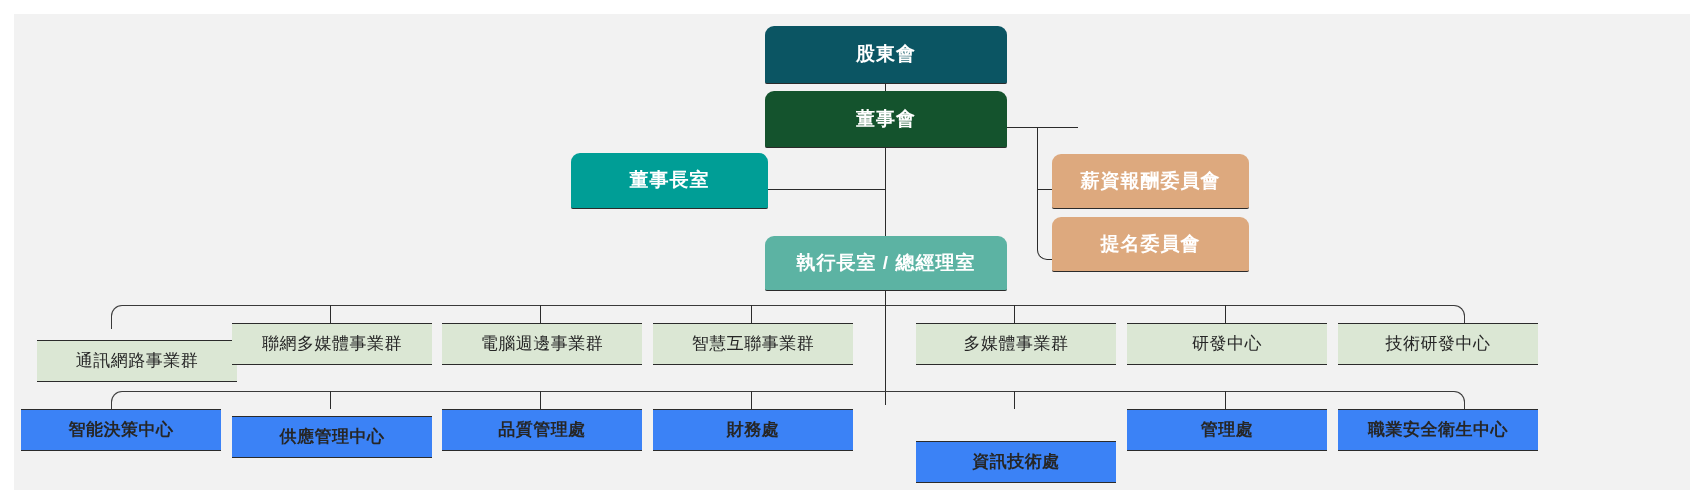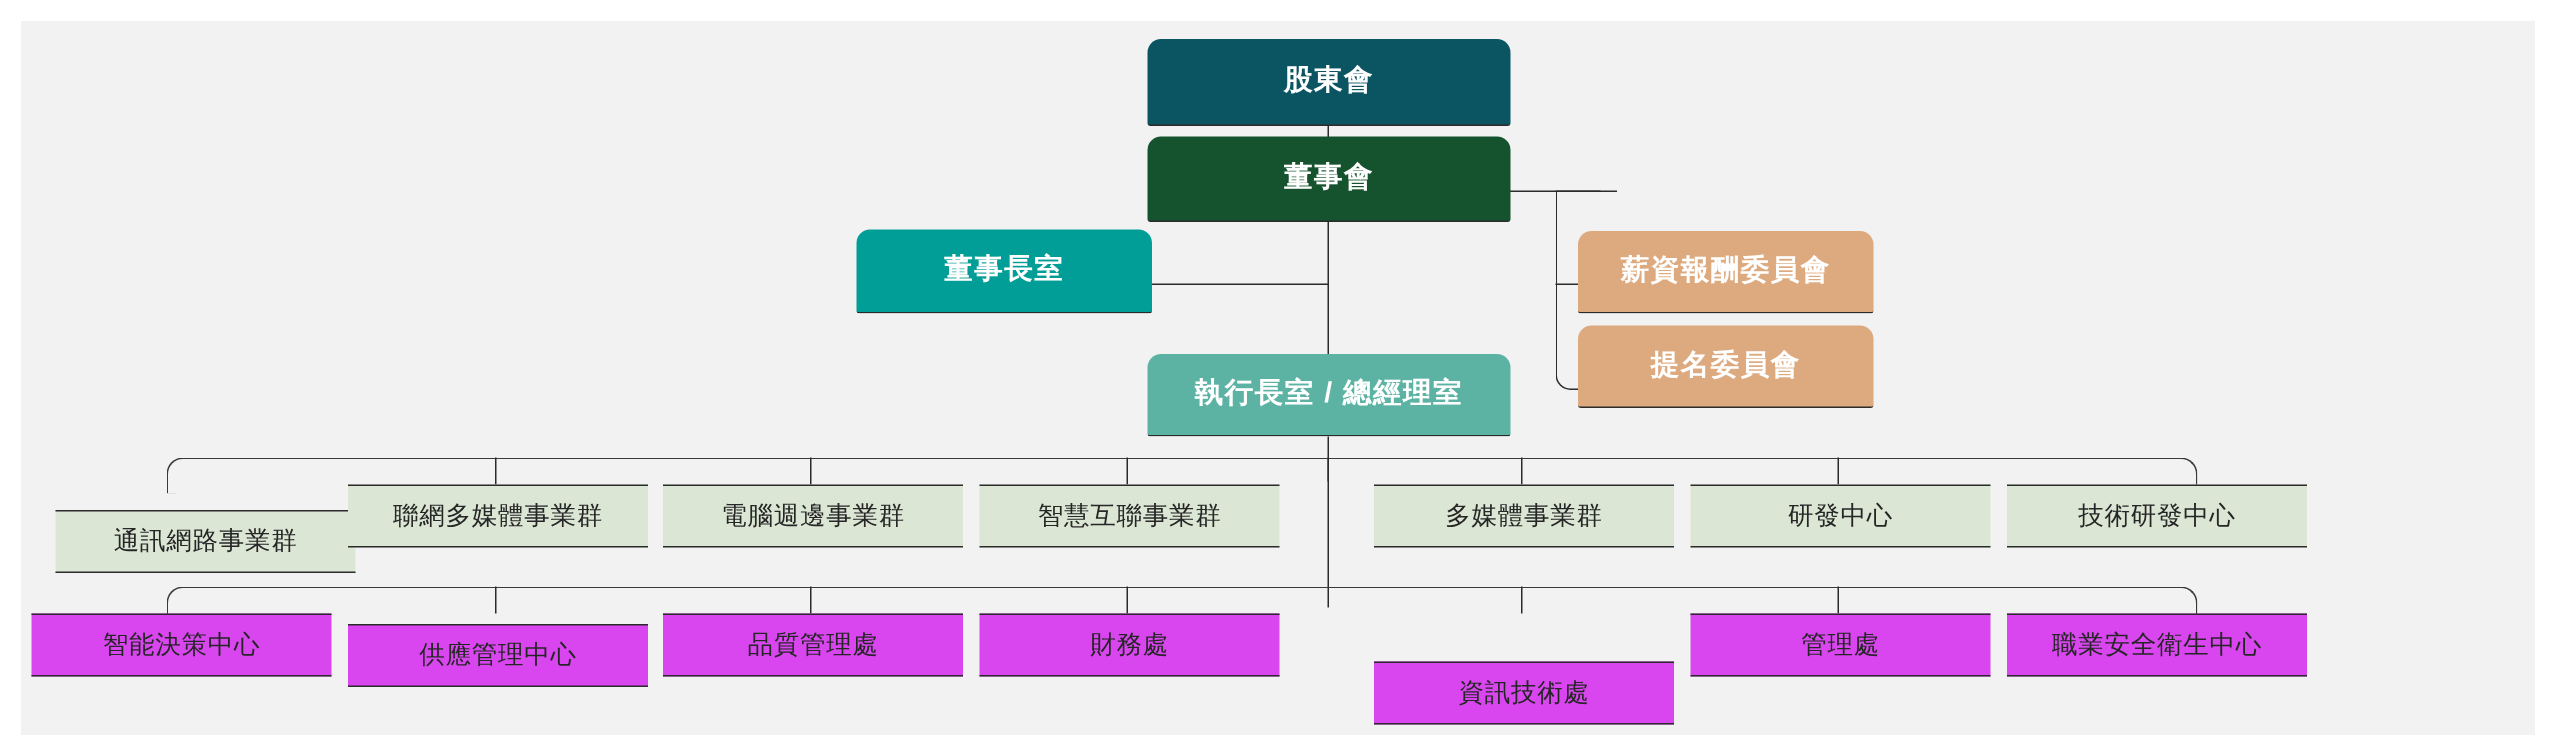--- a/index.html
+++ b/index.html
@@ -34,21 +34,21 @@
   }
   
   .flat{
     font-size:17px;
     color:#262626;
     border-top:1.6px solid #2b2b2b;
     border-bottom:1.6px solid #2b2b2b;
     letter-spacing:.5px;
   }
   .grp{ background:#dbe7d4; }
-  .dept{ background:#d946ef; }
+  .dept{ background:#3b82f6;font-weight:bold; }
 
   
   .ln{ position:absolute; background:#2b2b2b; }
   .vl{ width:1.4px; }
   .hl{ height:1.4px; }
   .bus{
     position:absolute;
     border-top:1.4px solid #3a3a3a;
     border-left:1.4px solid #3a3a3a;
     border-right:1.4px solid #3a3a3a;

